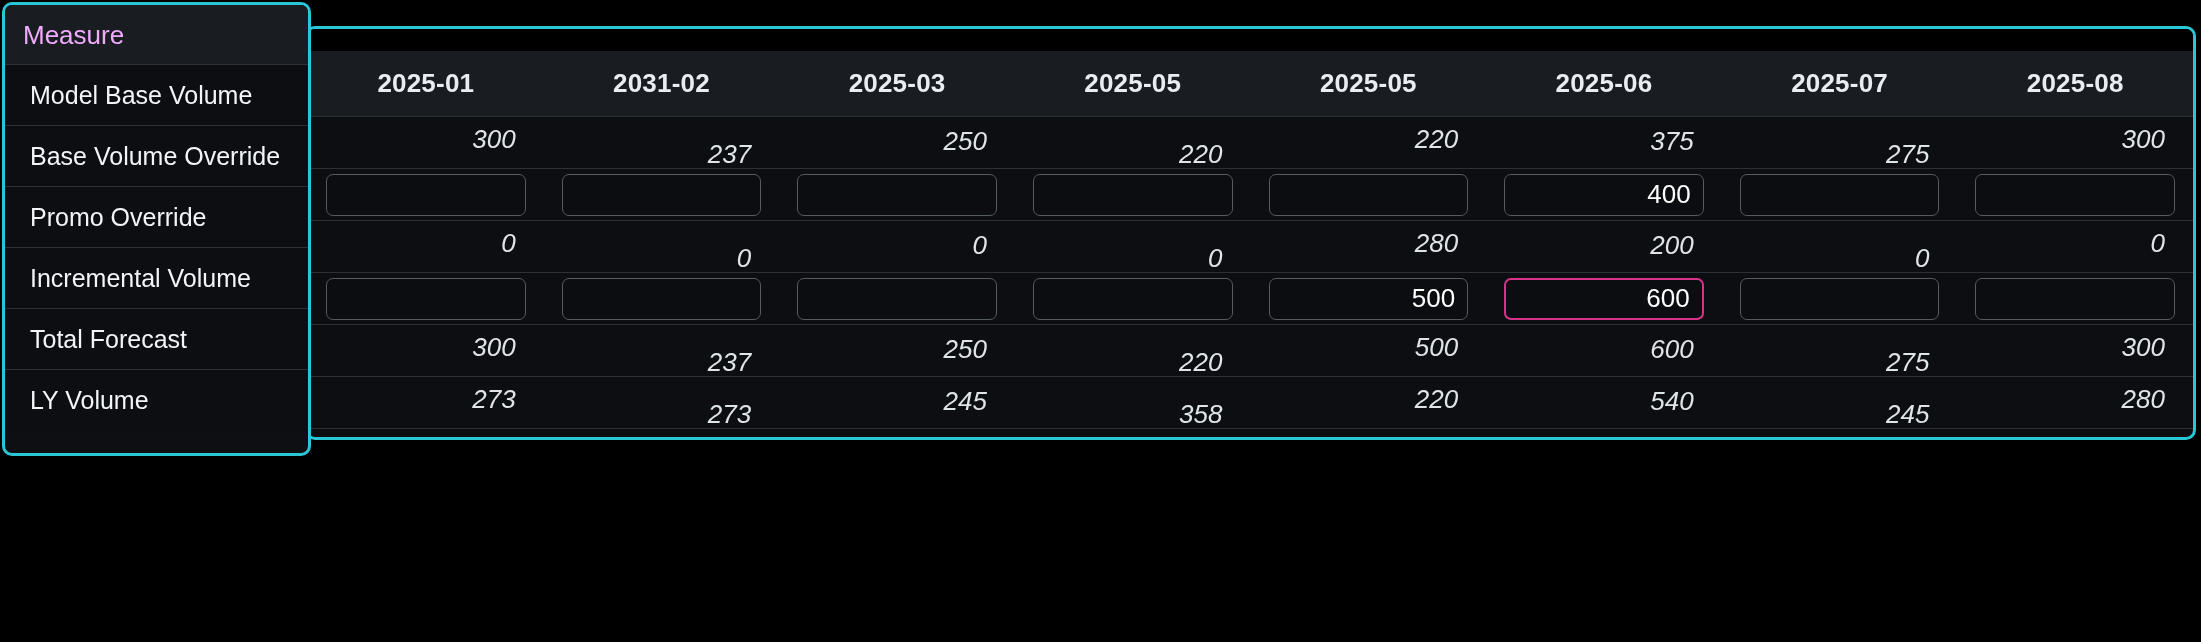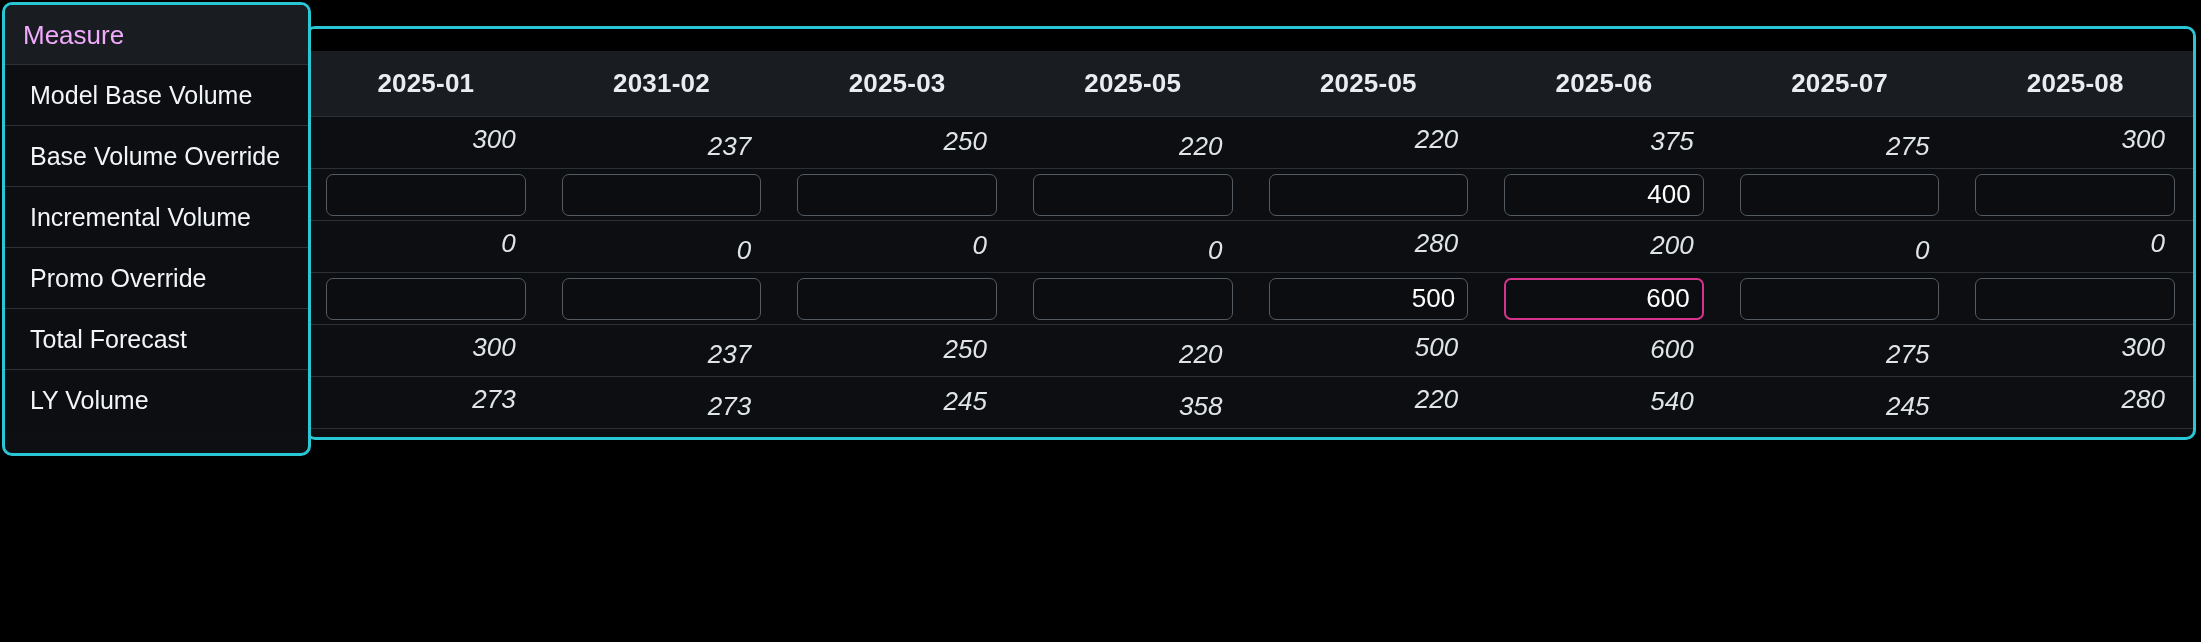--- a/index.html
+++ b/index.html
@@ -65,21 +65,21 @@
     width:100%;
     outline:none;
   }
   .cellbox.focused{
     border:2px solid #d6338c;
     line-height:38px;
   }
 
   
   .nudge-1{position:relative;top:-3px;}
-  .nudge-2{position:relative;top:4px;}
+  .nudge-2{position:relative;top:12px;}
   .nudge-3{position:relative;top:-1px;margin-left:24px;}
 
   
   .measure-panel{
     position:absolute;left:2px;top:2px;width:309px;height:454px;
     background:#0d0f12;
     border:3px solid #29c7d6;
     border-radius:10px;
     box-sizing:border-box;
     overflow:hidden;
@@ -226,20 +226,20 @@
           </tbody>
       </table>
     </div>
   </div>
 
   <div class="measure-panel">
     <div class="measure-head">Measure</div>
     <div id="measure-items">
         <div class="measure-item">Model Base Volume</div>
         <div class="measure-item">Base Volume Override</div>
+        <div class="measure-item">Promo Override</div>
         <div class="measure-item">Incremental Volume</div>
-        <div class="measure-item">Promo Override</div>
         <div class="measure-item">Total Forecast</div>
         <div class="measure-item">LY Volume</div>
       </div>
   </div>
 
 </div>
 
 </body></html>

